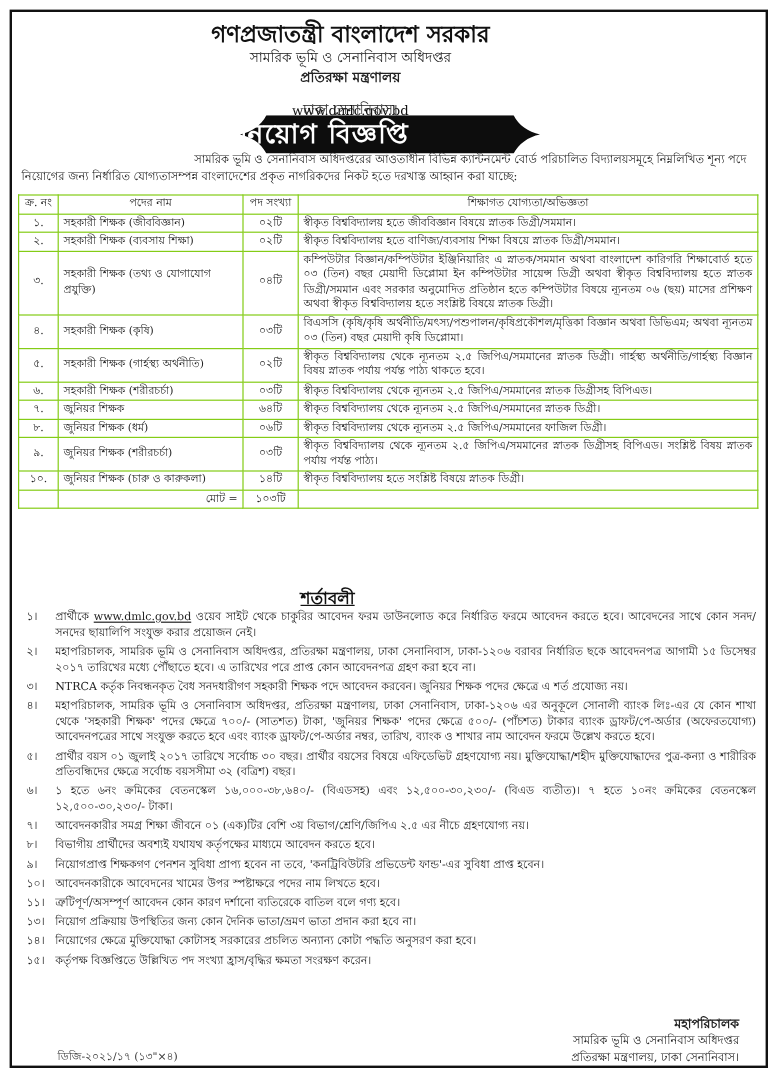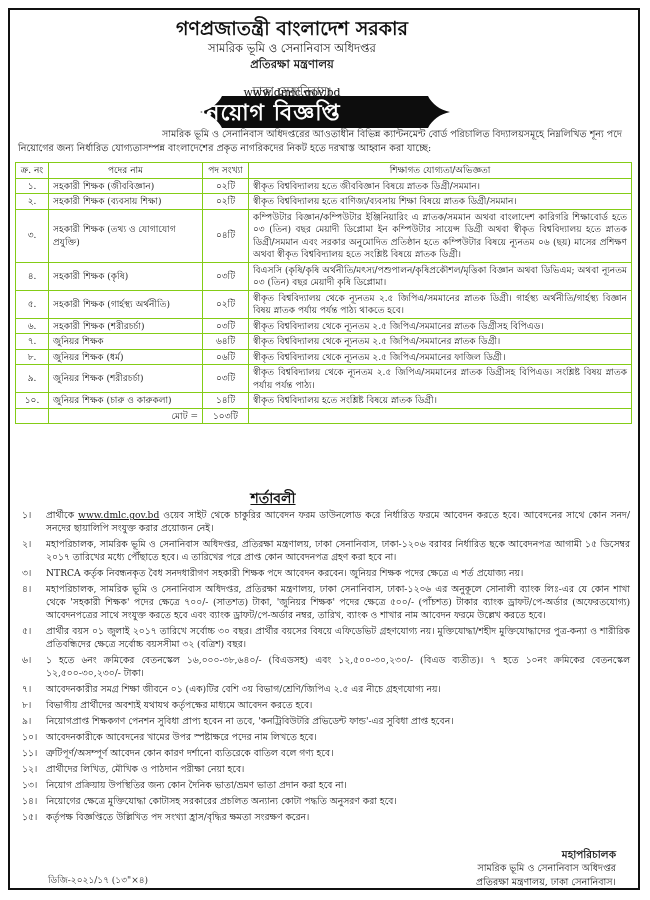--- a/index.html
+++ b/index.html
@@ -188,24 +188,20 @@
     </div>
     <div class="term">
       <span class="num">১০।</span>
       <span class="txt"><span>আবেদনকারীকে আবেদনের খামের উপর স্পষ্টাক্ষরে পদের নাম লিখতে হবে।</span></span>
     </div>
     <div class="term">
       <span class="num">১১।</span>
       <span class="txt"><span>ত্রুটিপূর্ণ/অসম্পূর্ণ আবেদন কোন কারণ দর্শানো ব্যতিরেকে বাতিল বলে গণ্য হবে।</span></span>
     </div>
     <div class="term">
-      <span class="num">১২।</span>
-      <span class="txt"><span>প্রার্থীদের লিখিত, মৌখিক ও পাঠদান পরীক্ষা নেয়া হবে।</span></span>
-    </div>
-    <div class="term">
       <span class="num">১৩।</span>
       <span class="txt"><span>নিয়োগ প্রক্রিয়ায় উপস্থিতির জন্য কোন দৈনিক ভাতা/ভ্রমণ ভাতা প্রদান করা হবে না।</span></span>
     </div>
     <div class="term">
       <span class="num">১৪।</span>
       <span class="txt"><span>নিয়োগের ক্ষেত্রে মুক্তিযোদ্ধা কোটাসহ সরকারের প্রচলিত অন্যান্য কোটা পদ্ধতি অনুসরণ করা হবে।</span></span>
     </div>
     <div class="term">
       <span class="num">১৫।</span>
       <span class="txt"><span>কর্তৃপক্ষ বিজ্ঞপ্তিতে উল্লিখিত পদ সংখ্যা হ্রাস/বৃদ্ধির ক্ষমতা সংরক্ষণ করেন।</span></span>

